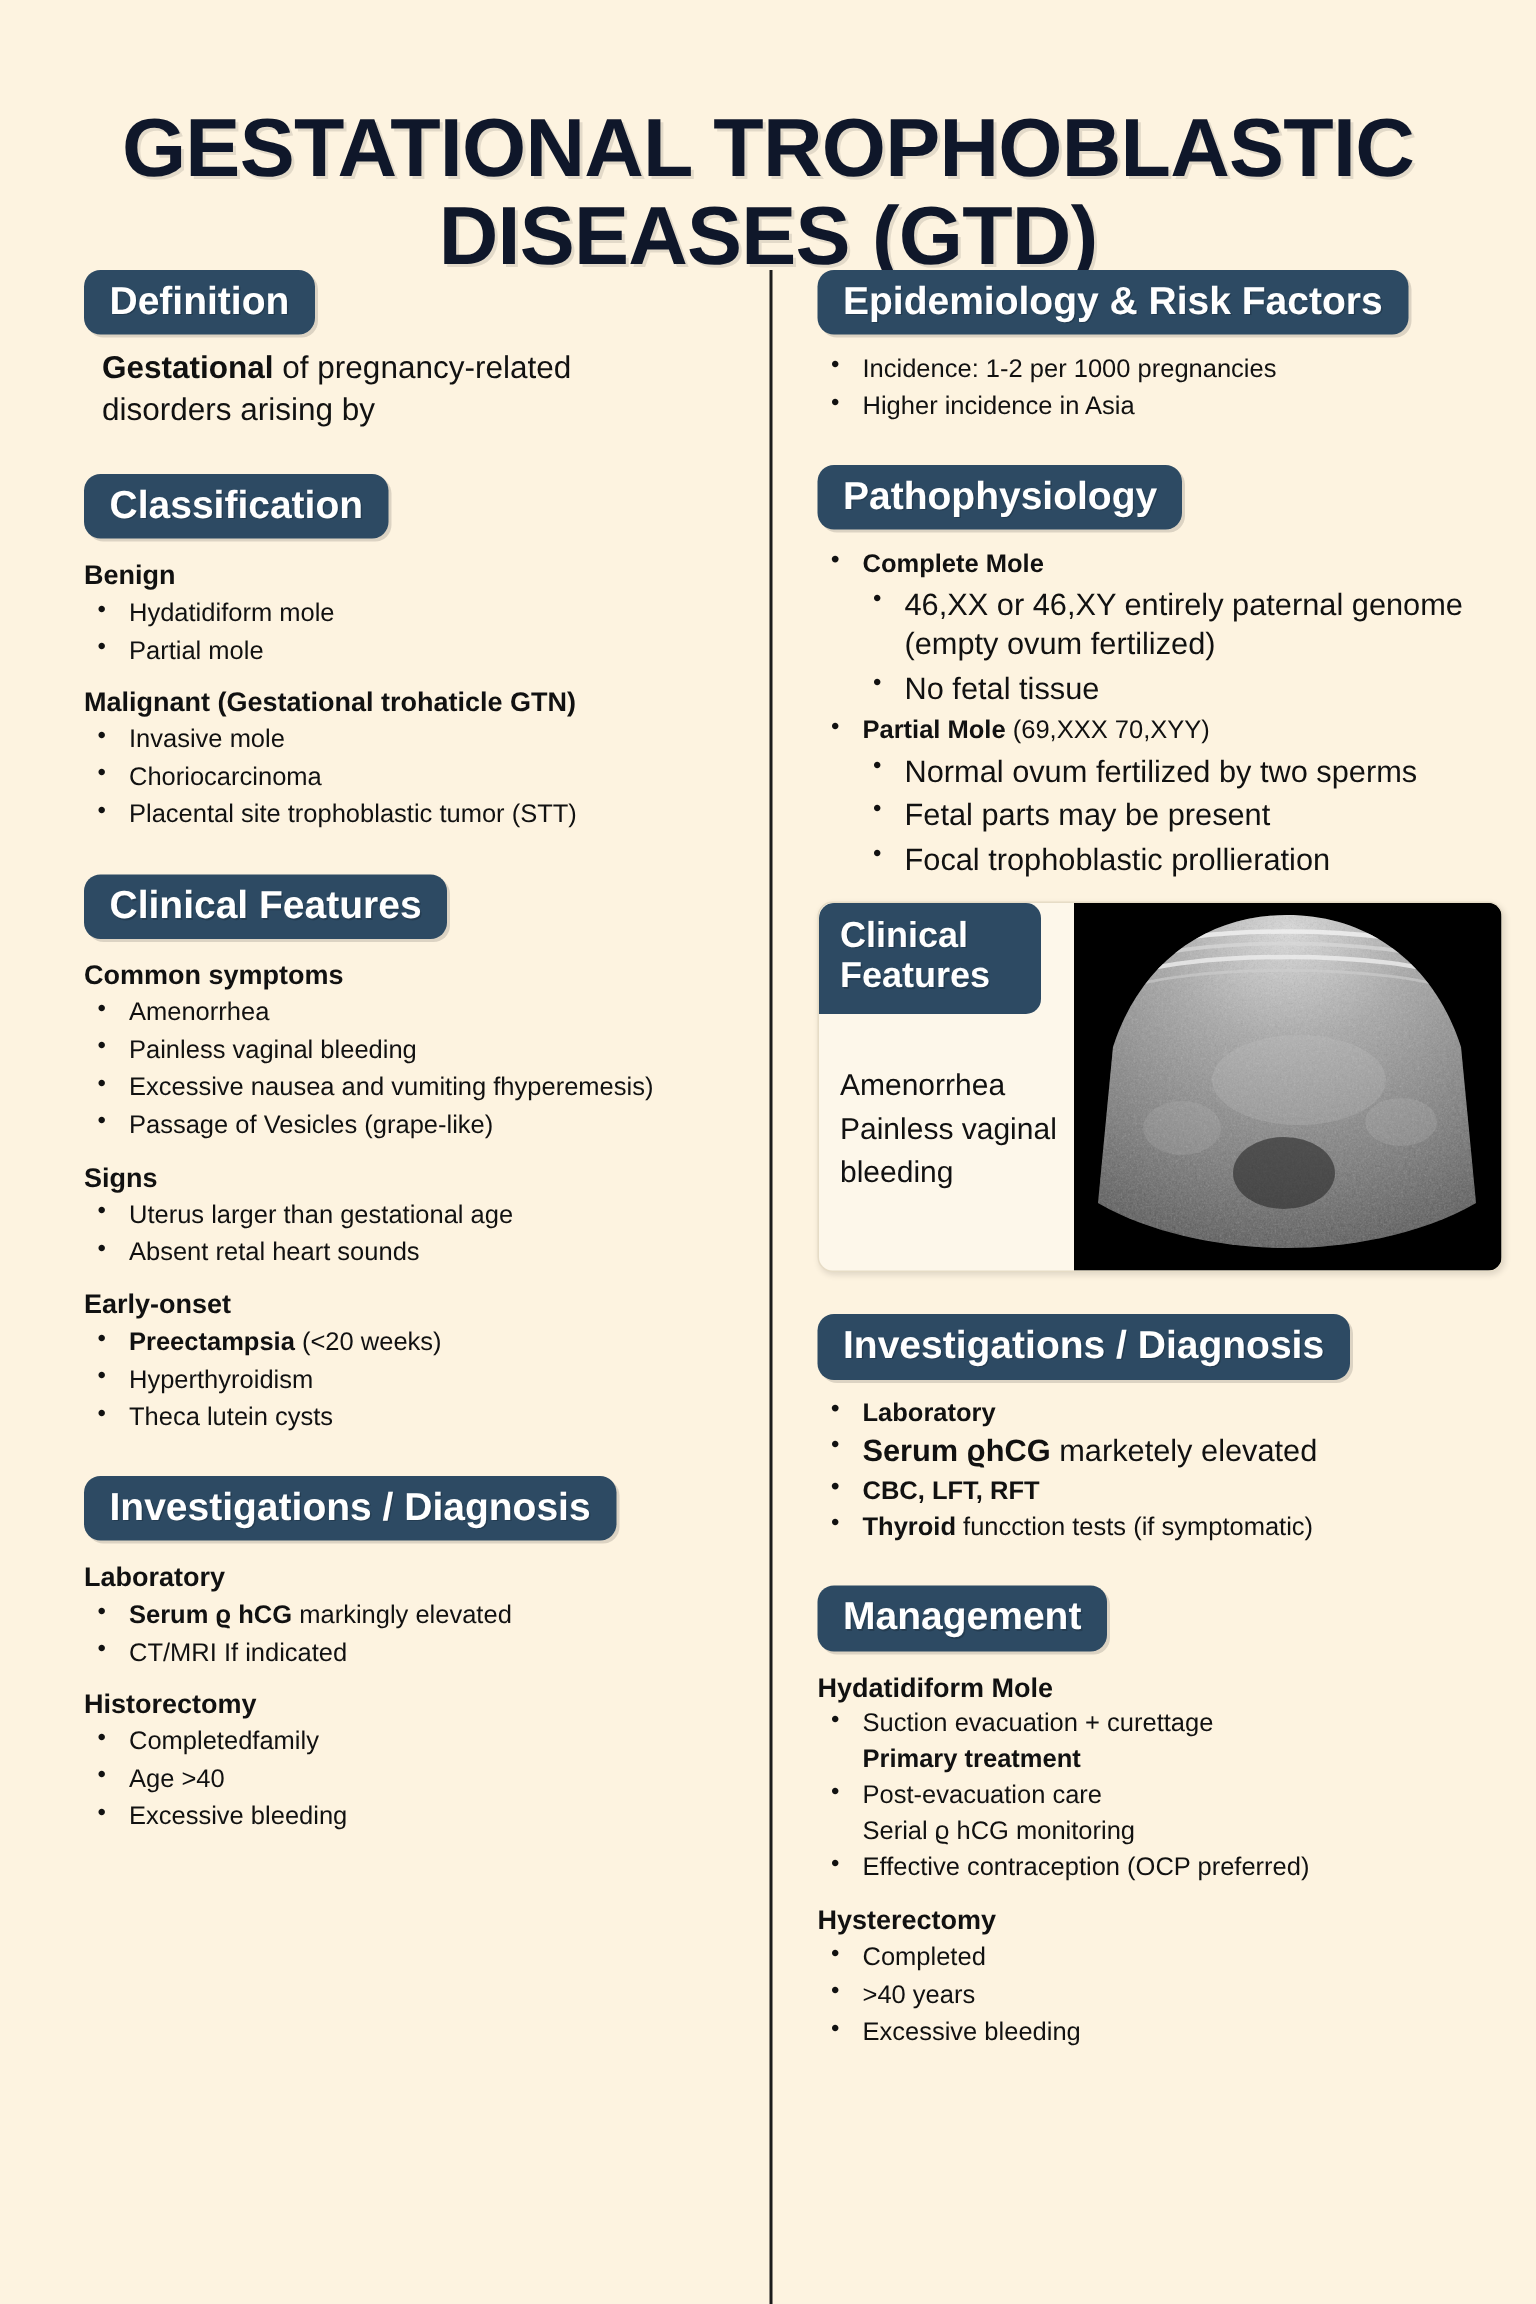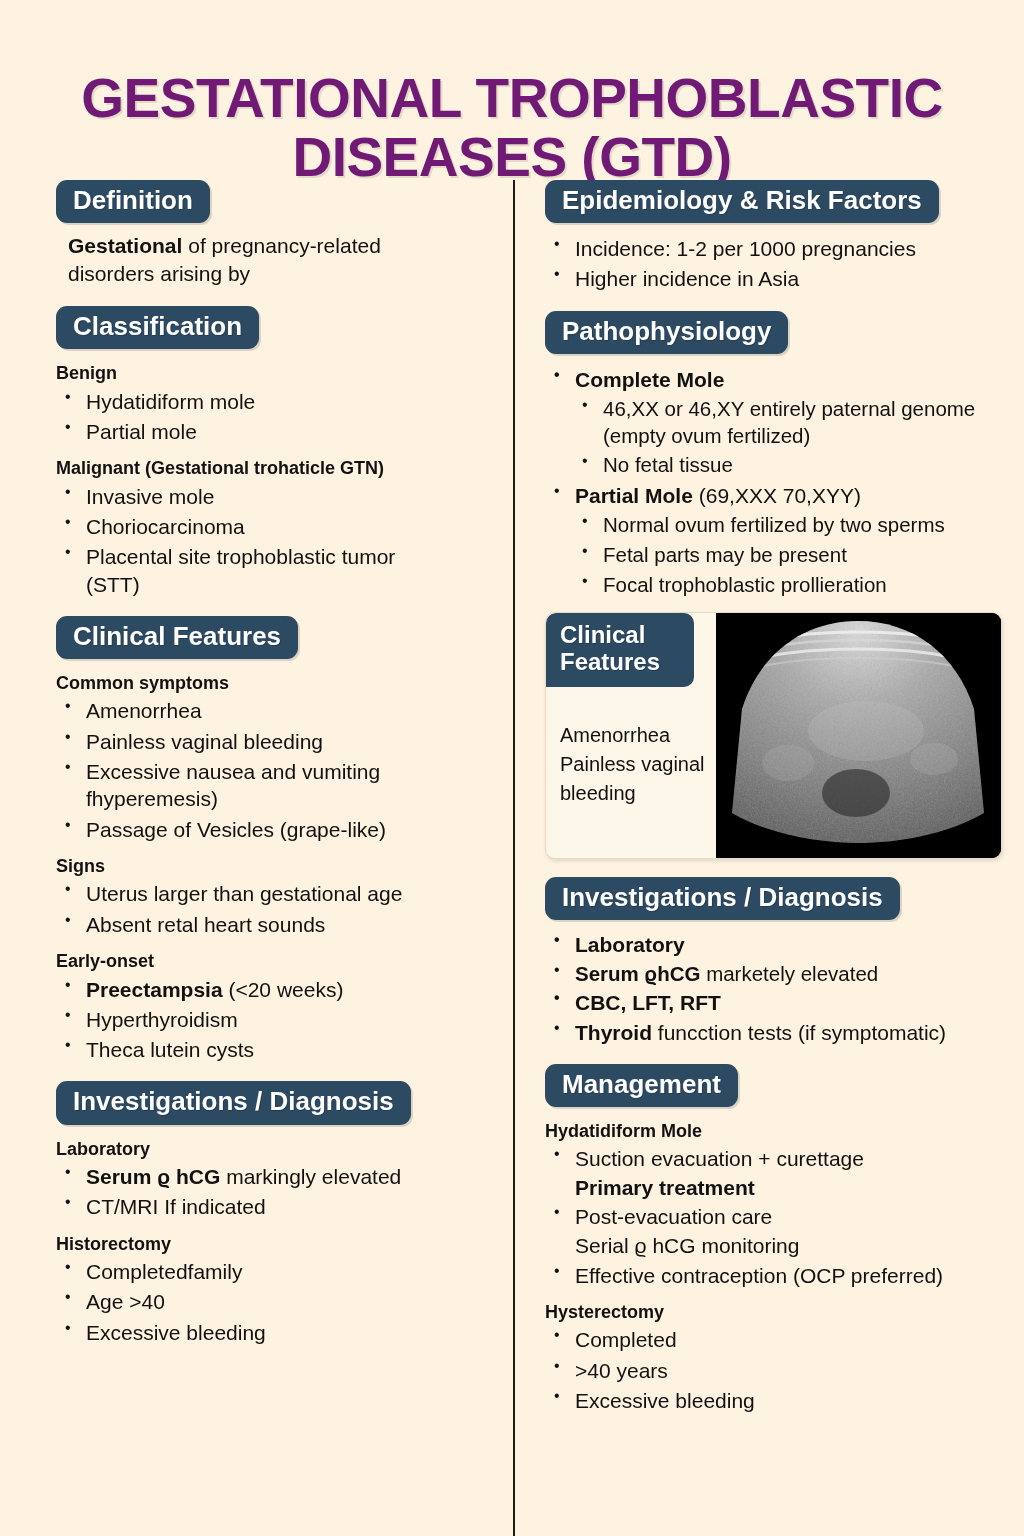--- a/index.html
+++ b/index.html
@@ -9,21 +9,21 @@
     font-family:"Liberation Sans",sans-serif;
     color:#111111;
     overflow:hidden;
     position:relative;
   }
   .page{width:1024px;height:1536px;position:relative;overflow:hidden;}
 
   
   .title{
     text-align:center;
-    color:#701a75;
+    color:#0f172a;
     font-weight:bold;
     font-size:55px;
     line-height:1.07;
     letter-spacing:-0.5px;
     padding:32px 40px 10px 40px;
     text-shadow:2px 2px 0 rgba(0,0,0,0.10);
   }
 
   
   .columns{
@@ -45,32 +45,32 @@
     color:#ffffff;
     font-weight:bold;
     border-radius:11px;
     padding:6px 17px 8px 17px;
     font-size:26px;
     line-height:1.12;
     box-shadow:2px 2px 0 rgba(0,0,0,0.13);
     text-shadow:1px 1px 0 rgba(0,0,0,0.18);
     margin:0 0 9px 0;
   }
-  .pill-wrap{margin-top:18px;}
+  .pill-wrap{margin-top:28px;}
   .pill-wrap:first-child{margin-top:0;}
 
   
   .para{font-size:21px;line-height:1.33;margin:0 0 6px 12px;}
   .sub{font-size:18px;font-weight:bold;margin:12px 0 2px 0;line-height:1.25;}
   .sub-first{margin-top:4px;}
   b{font-weight:bold;}
 
   ul{list-style:none;margin:0;padding:0;}
   li{
-    font-size:21px;
+    font-size:17px;
     line-height:1.3;
     position:relative;
     padding-left:30px;
     margin:3px 0;
   }
   li::before{
     content:"\2022";
     position:absolute;left:9px;top:-1px;
     font-size:16px;
   }

